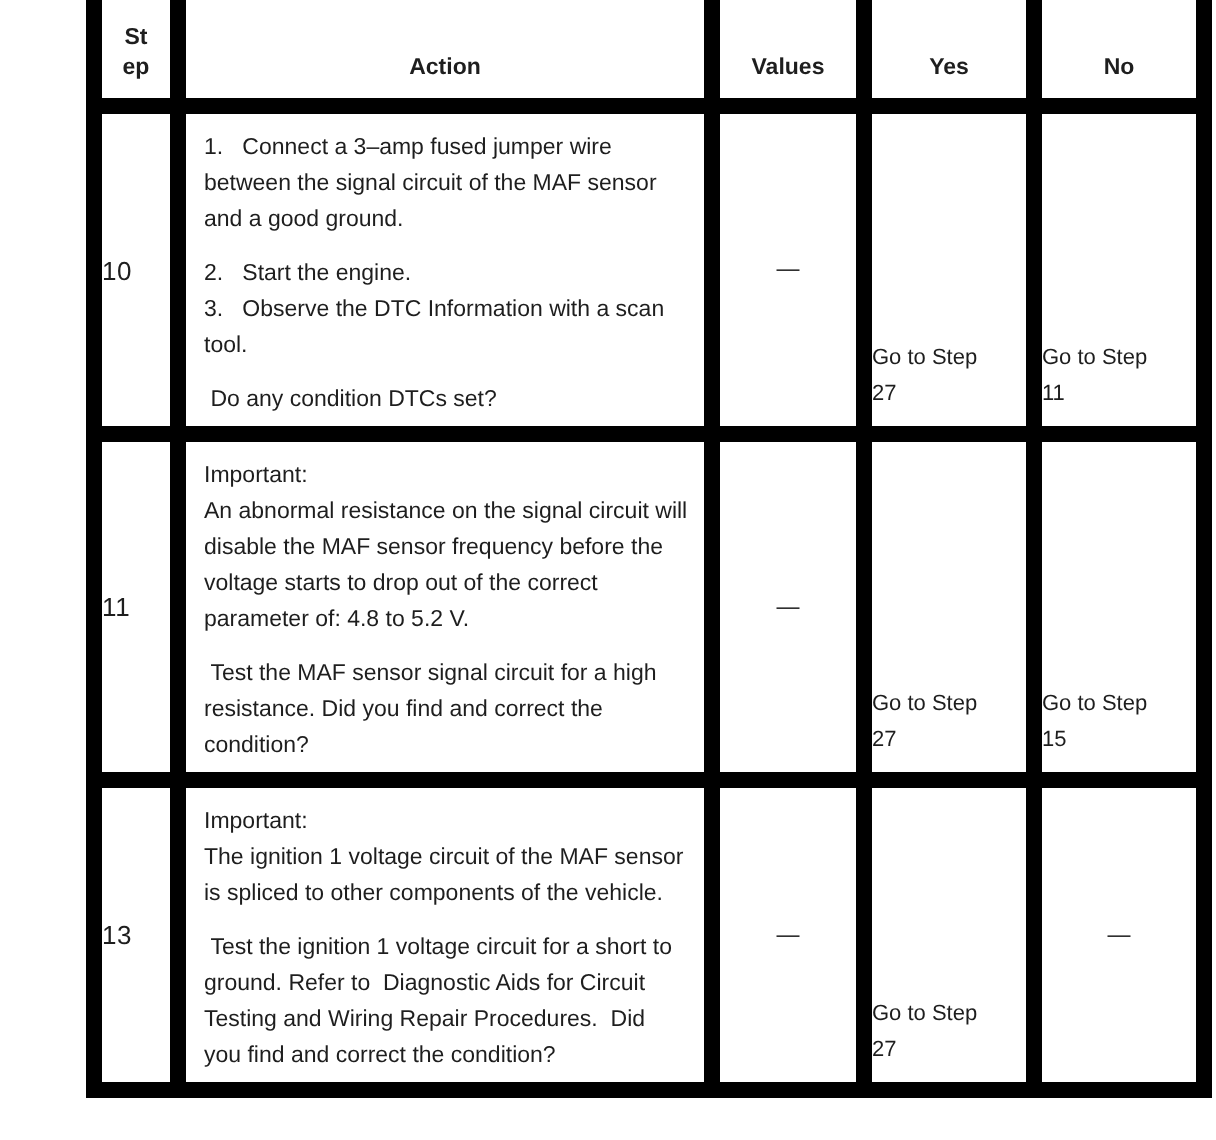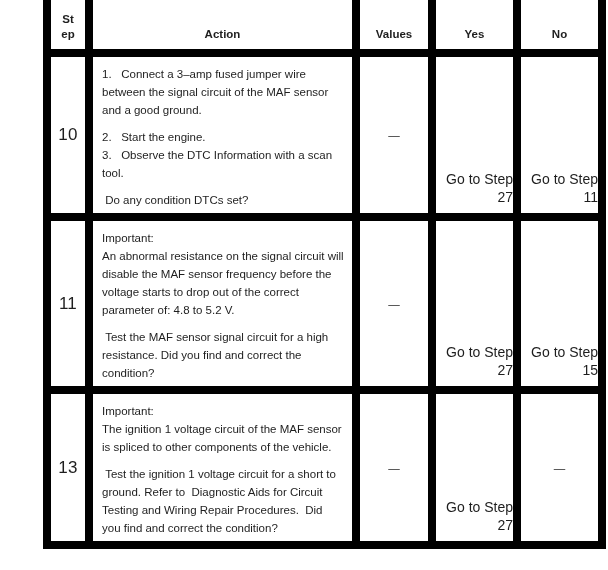--- a/index.html
+++ b/index.html
@@ -33,40 +33,40 @@
   tr.r12 { height:39px; }
   tr.r13 { height:144px; }
 
   .diag th {
     vertical-align:bottom; text-align:center;
     font-size:11.5px; font-weight:bold; line-height:15px;
     padding-bottom:7px;
   }
 
   .step-cell {
-    text-align:center; vertical-align:middle;
-    font-size:17px; letter-spacing:0.3px;
+    vertical-align:middle;
+    font-size:13px; letter-spacing:0.3px;
   }
   .action-cell {
     vertical-align:top;
     padding:8px 8px 4px 9px;
     font-size:11.5px; line-height:18px;
   }
   .action-cell p { white-space:pre-wrap; }
   .action-cell p.gap { margin-top:9px; }
   .action-cell p.bold { font-weight:normal; }
   tr.r12 .action-cell { vertical-align:middle; padding-top:0; padding-bottom:0; }
 
   .values-cell {
     text-align:center; vertical-align:middle;
     font-size:11.5px;
   }
   .goto-cell {
-    text-align:right; vertical-align:bottom;
-    font-size:14px; line-height:18px;
+    text-align:left; vertical-align:bottom;
+    font-size:11px; line-height:18px;
     padding-bottom:7px;
   }
   tr.r12 .goto-cell { vertical-align:middle; padding-bottom:0; }
   .dash-cell {
     text-align:center; vertical-align:middle;
     font-size:11.5px;
   }
 </style>
 </head>
 <body>

